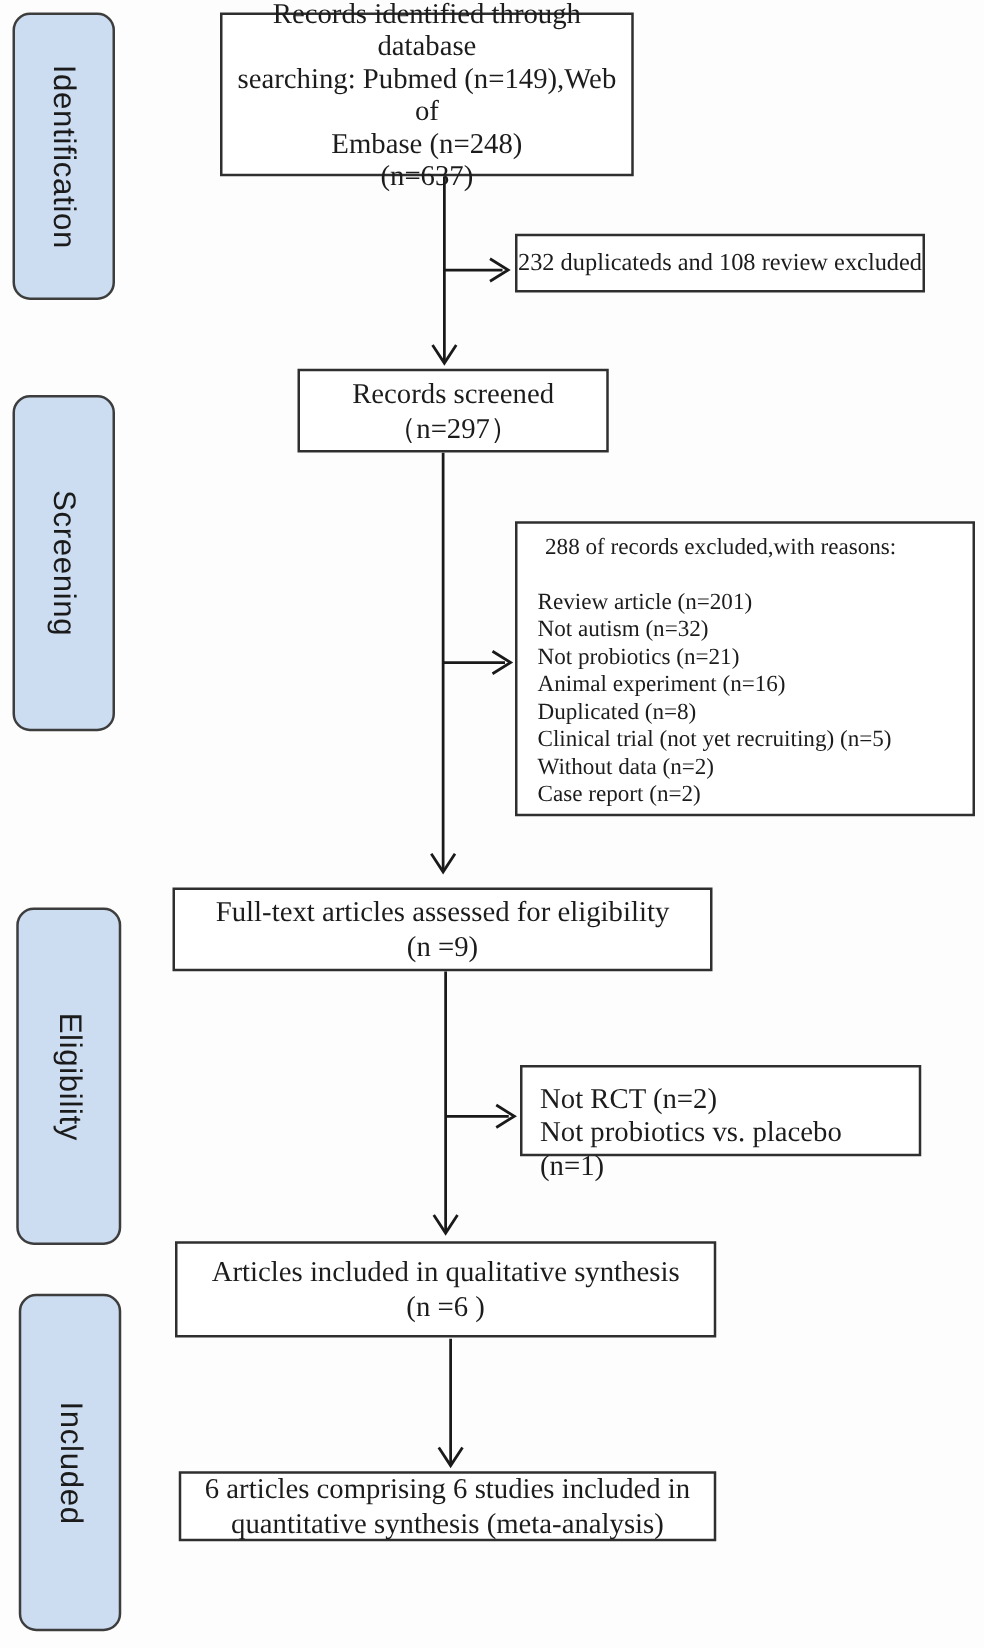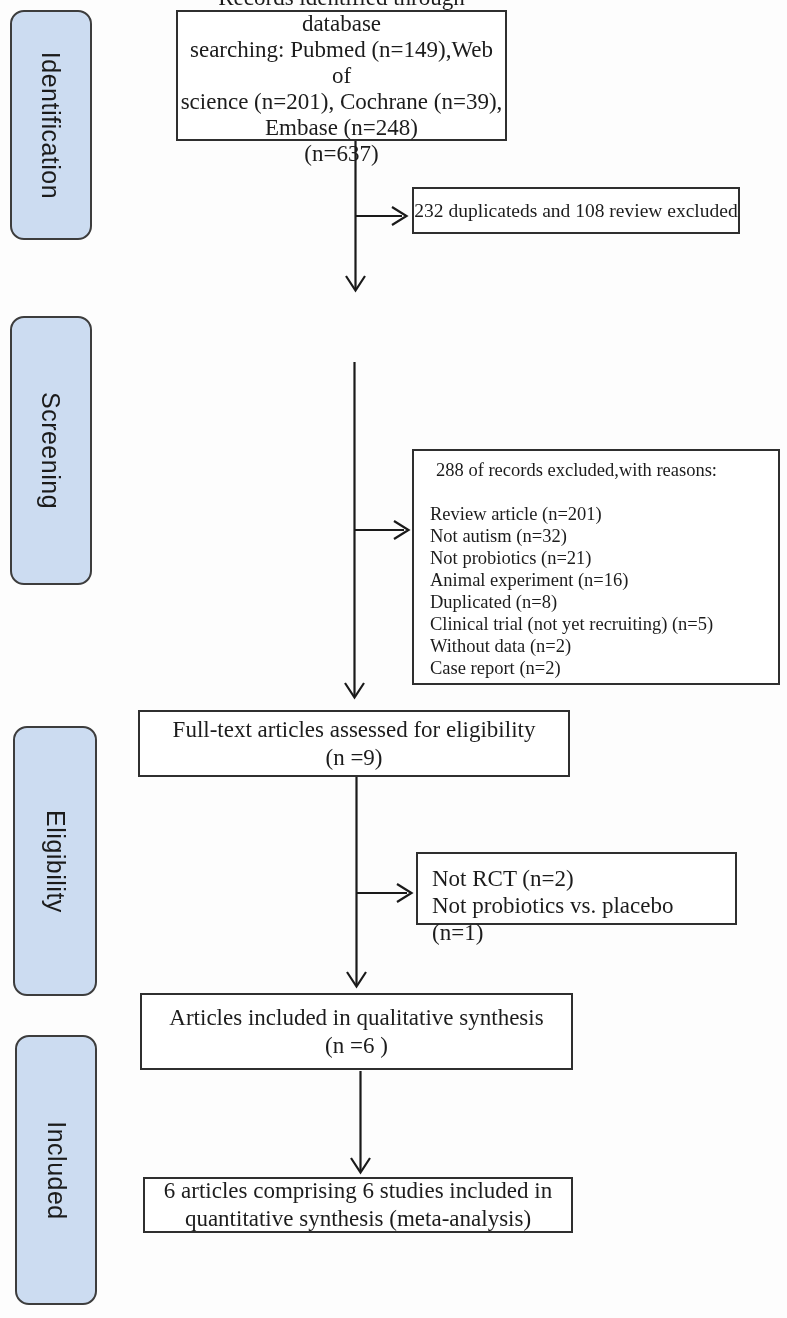--- a/index.html
+++ b/index.html
@@ -47,21 +47,21 @@
     box-sizing:border-box;
     font-size:23px;
   }
   .box.center{
     display:flex;flex-direction:column;
     justify-content:center;align-items:center;
     text-align:center;
   }
   .line{line-height:26px;}
 
-  .reasons{padding:7px 20px 6px 16px;font-size:18.5px;margin-top:32px;}
+  .reasons{padding:7px 20px 6px 16px;font-size:18.5px;}
   .reasons-heading{line-height:25px;margin-bottom:20px;padding-left:6px;}
   .reason-item{line-height:22px;}
 
   .notrct{padding:11px 8px 0 14px;}
   .notrct .line{line-height:27px;}
 </style>
 </head>
 <body>
 
 <div class="canvas">
@@ -95,29 +95,32 @@
   <div class="stage" style="left:13px;top:726px;width:84px;height:270px">
     <span class="stage-label">Eligibility</span>
   </div>
   <div class="stage" style="left:15px;top:1035px;width:82px;height:270px">
     <span class="stage-label">Included</span>
   </div>
 
   <div class="box center" style="left:176px;top:10px;width:331px;height:131px">
     <div class="line">Records identified through database</div>
     <div class="line">searching: Pubmed (n=149),Web of</div>
-    <div class="line">science (n=201), Cochrane (n=39),</div>
     <div class="line">Embase (n=248)</div>
     <div class="line">(n=637)</div>
   </div>
 
   <div class="box center" style="left:412px;top:187px;width:328px;height:47px;font-size:19.5px">
     <div class="line">232 duplicateds and 108 review excluded</div>
   </div>
 
+  <div class="box center" style="left:238px;top:295px;width:249px;height:67px">
+    <div class="line" style="line-height:28px">Records screened</div>
+    <div class="line" style="line-height:28px">（n=297）</div>
+  </div>
 
   <div class="box reasons" style="left:412px;top:417px;width:368px;height:236px">
     <div class="reasons-heading">288 of records excluded,with reasons:</div>
     <div class="reason-item">Review article (n=201)</div>
     <div class="reason-item">Not autism (n=32)</div>
     <div class="reason-item">Not probiotics (n=21)</div>
     <div class="reason-item">Animal experiment (n=16)</div>
     <div class="reason-item">Duplicated (n=8)</div>
     <div class="reason-item">Clinical trial (not yet recruiting) (n=5)</div>
     <div class="reason-item">Without data (n=2)</div>

